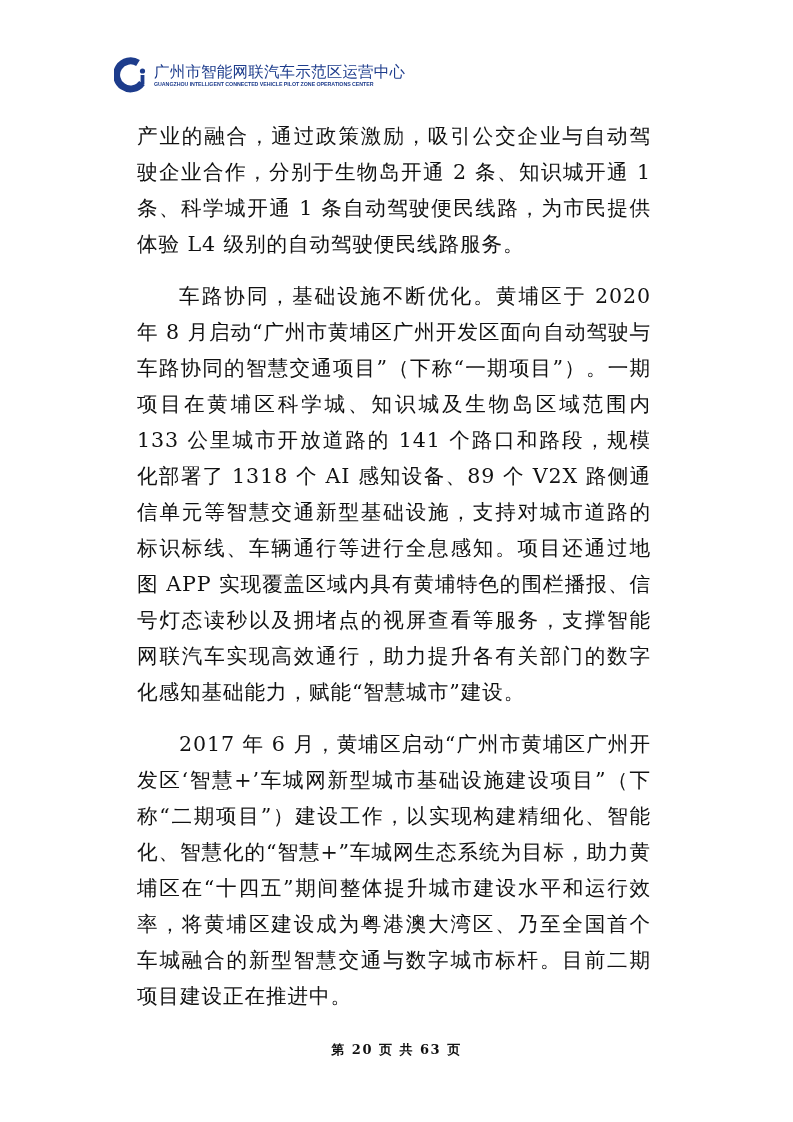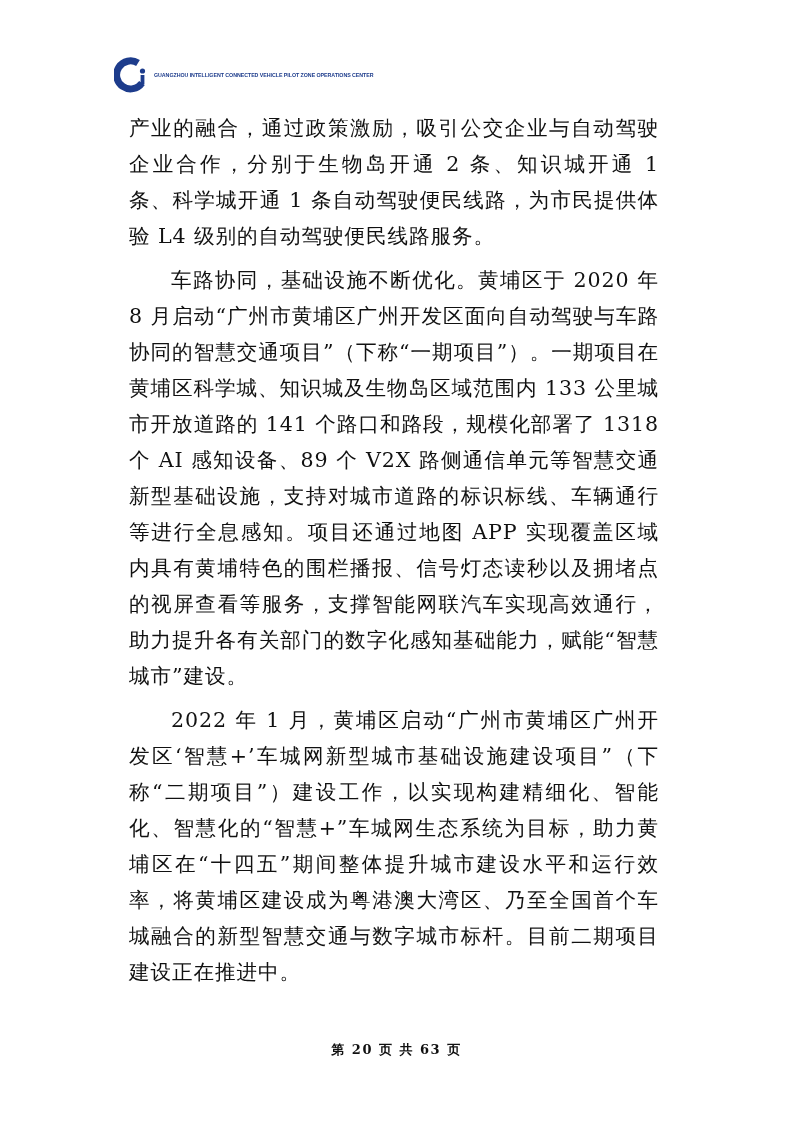--- a/index.html
+++ b/index.html
@@ -4,47 +4,48 @@
   <style>
     html, body { margin: 0; padding: 0; background: #ffffff; }
     body { width: 793px; height: 1122px; position: relative; overflow: hidden;
            font-family: "DejaVu Serif", "Liberation Serif", serif; color: #111; }
     .header { position: absolute; left: 114px; top: 57px; height: 36px; display: flex; align-items: center; }
     .logo { width: 36px; height: 36px; position: relative; margin-right: 4px; }
     .header-text { display: flex; flex-direction: column; justify-content: center; }
     .header-cn { font-family: "DejaVu Sans", "Liberation Sans", sans-serif; font-size: 15.5px; color: #1d3c8c; letter-spacing: 0.2px; line-height: 18px; white-space: nowrap; }
     .header-en { font-family: "Liberation Sans", "DejaVu Sans", sans-serif; font-size: 5.3px; color: #1d3c8c; font-weight: bold; line-height: 7px; white-space: nowrap; letter-spacing: -0.05px; }
     .content { position: absolute; left: 121px; top: 102px; width: 546px; }
-    .para { margin: 8px; font-size: 20.6px; line-height: 36px; text-align: justify; text-align-last: left; letter-spacing: 0.9px; }
+    .para { margin: 16px; font-size: 20.6px; line-height: 36px; text-align: justify; text-align-last: left; letter-spacing: 0.9px; }
     .para.indent { text-indent: 42px; }
     .bold { font-weight: normal; }
     .footer { position: absolute; left: 0; width: 793px; top: 1041px; text-align: center; font-size: 13px; font-weight: bold; letter-spacing: 1.5px; }
   </style>
 </head>
 <body>
 
 <div class="header">
   <div class="logo">
     <svg width="36" height="36" viewBox="0 0 36 36">
       <path d="M24 6 A14 14 0 1 0 28 26" fill="none" stroke="#1d3c8c" stroke-width="7" stroke-linecap="butt"></path>
       <path d="M22 11 A9 9 0 1 0 24 24" fill="none" stroke="#ffffff" stroke-width="1.2"></path>
       <circle cx="28.5" cy="14" r="2.6" fill="#1d3c8c"></circle>
       <rect x="26.6" y="18" width="3.8" height="9" fill="#1d3c8c"></rect>
     </svg>
   </div>
   <div class="header-text">
+    <span class="header-cn">广州市智能网联汽车示范区运营中心</span>
     <span class="header-en">GUANGZHOU INTELLIGENT CONNECTED VEHICLE PILOT ZONE OPERATIONS CENTER</span>
   </div>
 </div>
 
 <div class="content">
   <p class="para">
     <span>产业的融合，通过政策激励，吸引公交企业与自动驾驶企业合作，分别于生物岛开通 2 条、知识城开通 1 条、科学城开通 1 条自动驾驶便民线路，为市民提供体验 L4 级别的自动驾驶便民线路服务。</span>
   </p>
   <p class="para indent">
     <span class="bold">车路协同，基础设施不断优化。</span><span>黄埔区于 2020 年 8 月启动“广州市黄埔区广州开发区面向自动驾驶与车路协同的智慧交通项目”（下称“一期项目”）。一期项目在黄埔区科学城、知识城及生物岛区域范围内 133 公里城市开放道路的 141 个路口和路段，规模化部署了 1318 个 AI 感知设备、89 个 V2X 路侧通信单元等智慧交通新型基础设施，支持对城市道路的标识标线、车辆通行等进行全息感知。项目还通过地图 APP 实现覆盖区域内具有黄埔特色的围栏播报、信号灯态读秒以及拥堵点的视屏查看等服务，支撑智能网联汽车实现高效通行，助力提升各有关部门的数字化感知基础能力，赋能“智慧城市”建设。</span>
   </p>
   <p class="para indent">
-    <span>2022 年 1 月，黄埔区启动“广州市黄埔区广州开发区‘智慧+’车城网新型城市基础设施建设项目”（下称“二期项目”）建设工作，以实现构建精细化、智能化、智慧化的“智慧+”车城网生态系统为目标，助力黄埔区在“十四五”期间整体提升城市建设水平和运行效率，将黄埔区建设成为粤港澳大湾区、乃至全国首个车城融合的新型智慧交通与数字城市标杆。目前二期项目建设正在推进中。</span>
+    <span>2017 年 6 月，黄埔区启动“广州市黄埔区广州开发区‘智慧+’车城网新型城市基础设施建设项目”（下称“二期项目”）建设工作，以实现构建精细化、智能化、智慧化的“智慧+”车城网生态系统为目标，助力黄埔区在“十四五”期间整体提升城市建设水平和运行效率，将黄埔区建设成为粤港澳大湾区、乃至全国首个车城融合的新型智慧交通与数字城市标杆。目前二期项目建设正在推进中。</span>
   </p>
 </div>
 
 <div class="footer">第 20 页 共 63 页</div>
 
 </body></html>

